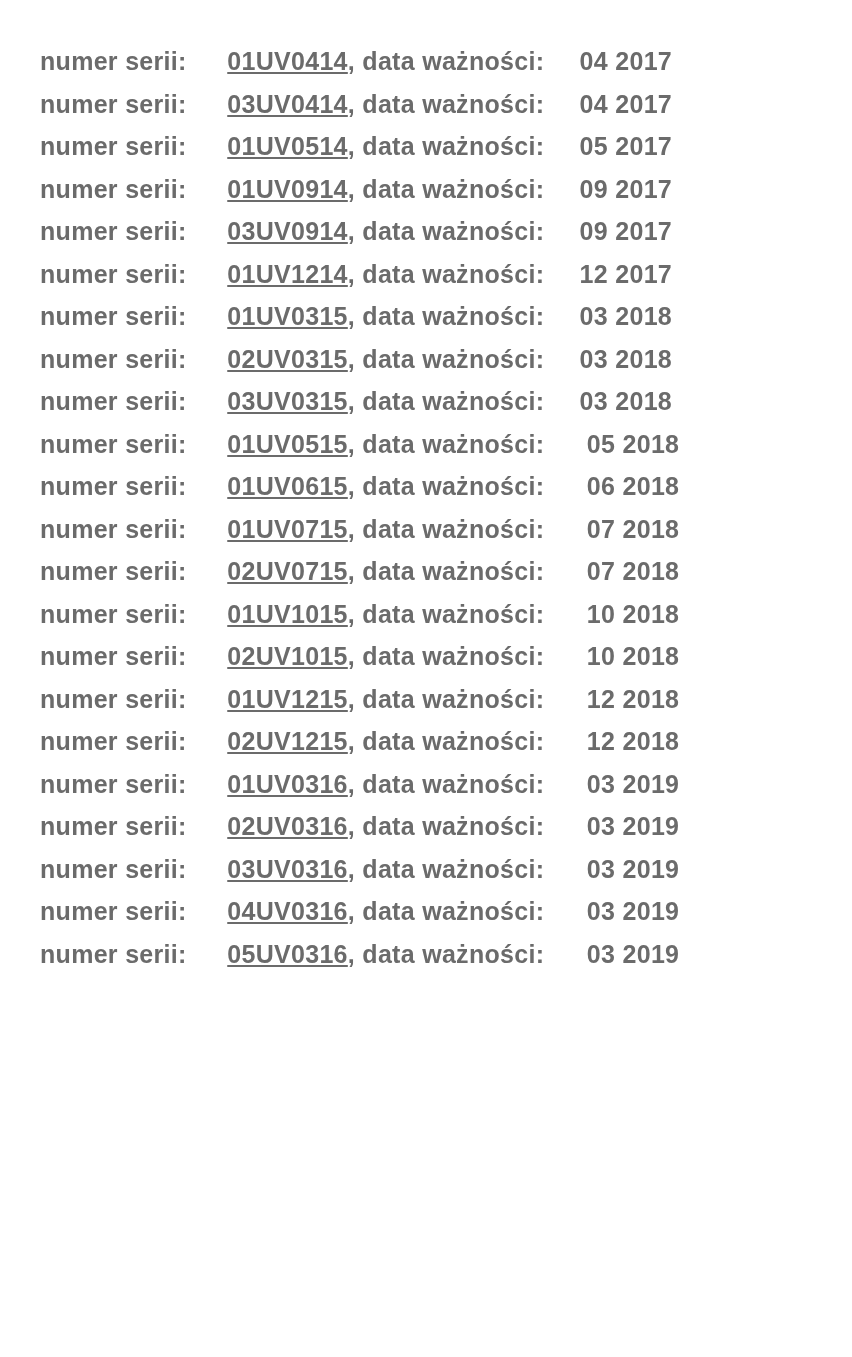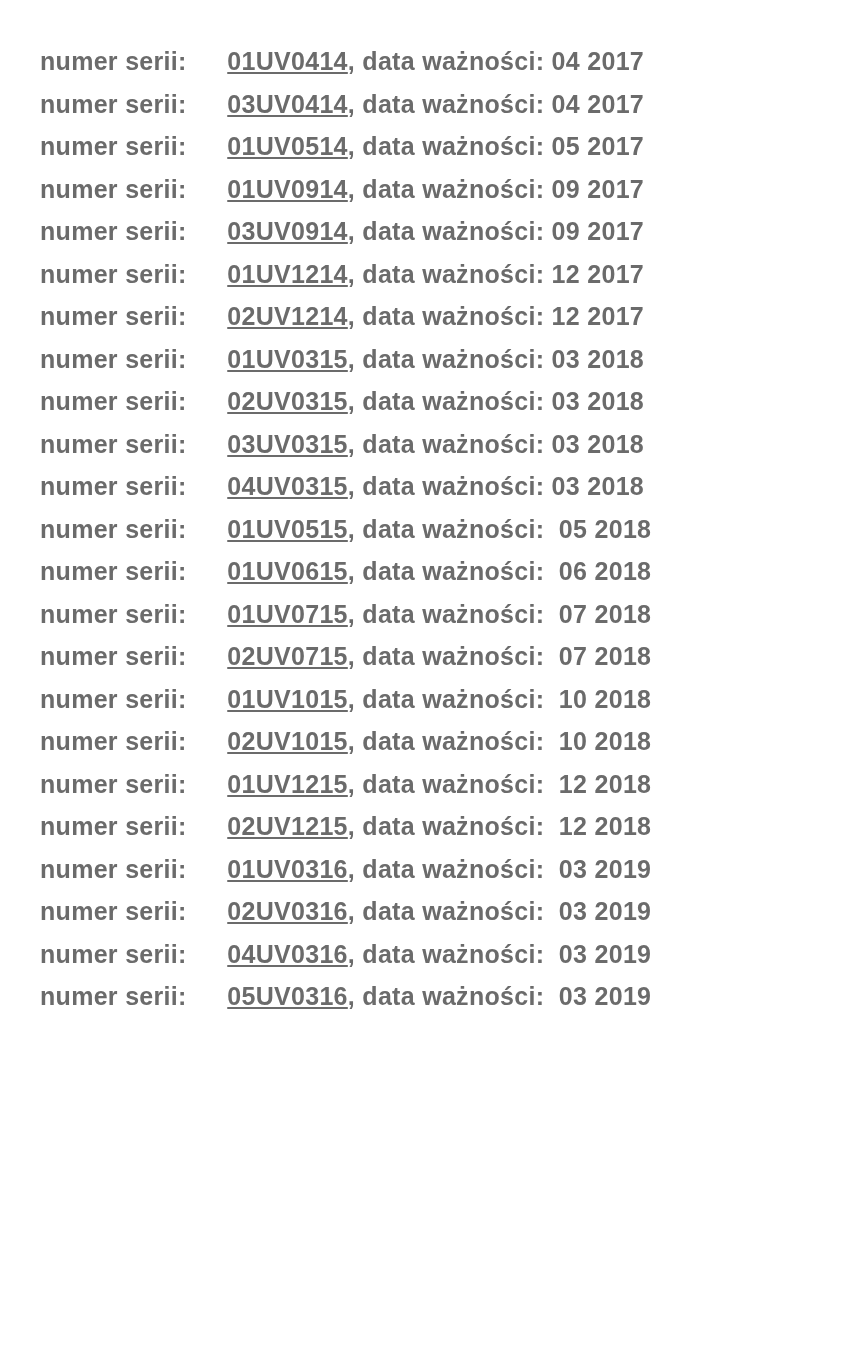--- a/index.html
+++ b/index.html
@@ -24,42 +24,42 @@
     }
     .serial {
       display: inline;
       text-decoration: underline;
     }
     .label-date {
       display: inline;
     }
     .date-val {
       display: inline;
+      margin-left: 28px;
     }
   </style>
 </head>
 <body>
 
 <div id="list">
     <div class="row"><span class="label-serii">numer serii:</span>  <span class="serial">01UV0414</span>, <span class="label-date">data ważności:</span><span style="white-space: pre;"> </span><span class="date-val">04 2017</span></div>
     <div class="row"><span class="label-serii">numer serii:</span>  <span class="serial">03UV0414</span>, <span class="label-date">data ważności:</span><span style="white-space: pre;"> </span><span class="date-val">04 2017</span></div>
     <div class="row"><span class="label-serii">numer serii:</span>  <span class="serial">01UV0514</span>, <span class="label-date">data ważności:</span><span style="white-space: pre;"> </span><span class="date-val">05 2017</span></div>
     <div class="row"><span class="label-serii">numer serii:</span>  <span class="serial">01UV0914</span>, <span class="label-date">data ważności:</span><span style="white-space: pre;"> </span><span class="date-val">09 2017</span></div>
     <div class="row"><span class="label-serii">numer serii:</span>  <span class="serial">03UV0914</span>, <span class="label-date">data ważności:</span><span style="white-space: pre;"> </span><span class="date-val">09 2017</span></div>
     <div class="row"><span class="label-serii">numer serii:</span>  <span class="serial">01UV1214</span>, <span class="label-date">data ważności:</span><span style="white-space: pre;"> </span><span class="date-val">12 2017</span></div>
-    <div class="row"><span class="label-serii">numer serii:</span>  <span class="serial">02UV1214</span>, <span class="label-date">data ważności:</span><span style="white-space: pre;"> </span><span class="date-val">12 2017</span></div>
     <div class="row"><span class="label-serii">numer serii:</span>  <span class="serial">01UV0315</span>, <span class="label-date">data ważności:</span><span style="white-space: pre;"> </span><span class="date-val">03 2018</span></div>
     <div class="row"><span class="label-serii">numer serii:</span>  <span class="serial">02UV0315</span>, <span class="label-date">data ważności:</span><span style="white-space: pre;"> </span><span class="date-val">03 2018</span></div>
     <div class="row"><span class="label-serii">numer serii:</span>  <span class="serial">03UV0315</span>, <span class="label-date">data ważności:</span><span style="white-space: pre;"> </span><span class="date-val">03 2018</span></div>
-    <div class="row"><span class="label-serii">numer serii:</span>  <span class="serial">04UV0315</span>, <span class="label-date">data ważności:</span><span style="white-space: pre;"> </span><span class="date-val">03 2018</span></div>
     <div class="row"><span class="label-serii">numer serii:</span>  <span class="serial">01UV0515</span>, <span class="label-date">data ważności:</span><span style="white-space: pre;">  </span><span class="date-val">05 2018</span></div>
     <div class="row"><span class="label-serii">numer serii:</span>  <span class="serial">01UV0615</span>, <span class="label-date">data ważności:</span><span style="white-space: pre;">  </span><span class="date-val">06 2018</span></div>
     <div class="row"><span class="label-serii">numer serii:</span>  <span class="serial">01UV0715</span>, <span class="label-date">data ważności:</span><span style="white-space: pre;">  </span><span class="date-val">07 2018</span></div>
     <div class="row"><span class="label-serii">numer serii:</span>  <span class="serial">02UV0715</span>, <span class="label-date">data ważności:</span><span style="white-space: pre;">  </span><span class="date-val">07 2018</span></div>
     <div class="row"><span class="label-serii">numer serii:</span>  <span class="serial">01UV1015</span>, <span class="label-date">data ważności:</span><span style="white-space: pre;">  </span><span class="date-val">10 2018</span></div>
     <div class="row"><span class="label-serii">numer serii:</span>  <span class="serial">02UV1015</span>, <span class="label-date">data ważności:</span><span style="white-space: pre;">  </span><span class="date-val">10 2018</span></div>
     <div class="row"><span class="label-serii">numer serii:</span>  <span class="serial">01UV1215</span>, <span class="label-date">data ważności:</span><span style="white-space: pre;">  </span><span class="date-val">12 2018</span></div>
     <div class="row"><span class="label-serii">numer serii:</span>  <span class="serial">02UV1215</span>, <span class="label-date">data ważności:</span><span style="white-space: pre;">  </span><span class="date-val">12 2018</span></div>
     <div class="row"><span class="label-serii">numer serii:</span>  <span class="serial">01UV0316</span>, <span class="label-date">data ważności:</span><span style="white-space: pre;">  </span><span class="date-val">03 2019</span></div>
     <div class="row"><span class="label-serii">numer serii:</span>  <span class="serial">02UV0316</span>, <span class="label-date">data ważności:</span><span style="white-space: pre;">  </span><span class="date-val">03 2019</span></div>
+    <div class="row"><span class="label-serii">numer serii:</span>  <span class="serial">03UV0316</span>, <span class="label-date">data ważności:</span><span style="white-space: pre;">  </span><span class="date-val">03 2019</span></div>
     <div class="row"><span class="label-serii">numer serii:</span>  <span class="serial">04UV0316</span>, <span class="label-date">data ważności:</span><span style="white-space: pre;">  </span><span class="date-val">03 2019</span></div>
     <div class="row"><span class="label-serii">numer serii:</span>  <span class="serial">05UV0316</span>, <span class="label-date">data ważności:</span><span style="white-space: pre;">  </span><span class="date-val">03 2019</span></div>
   </div>
 
 </body></html>

